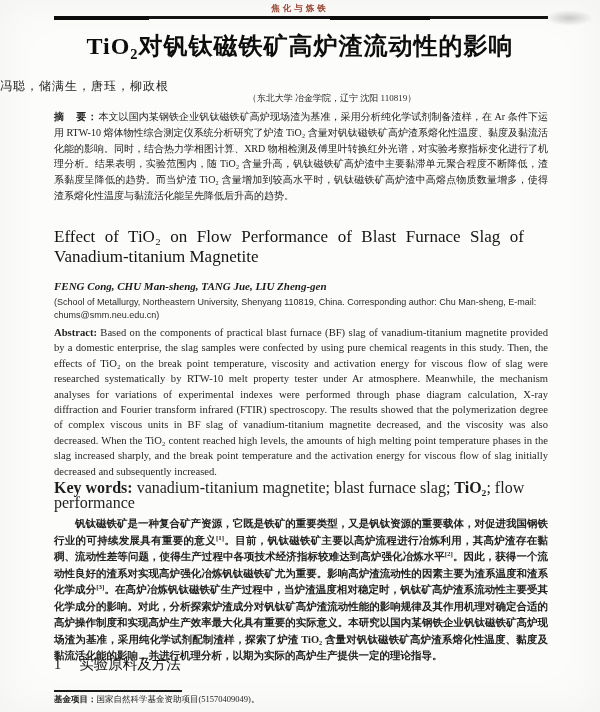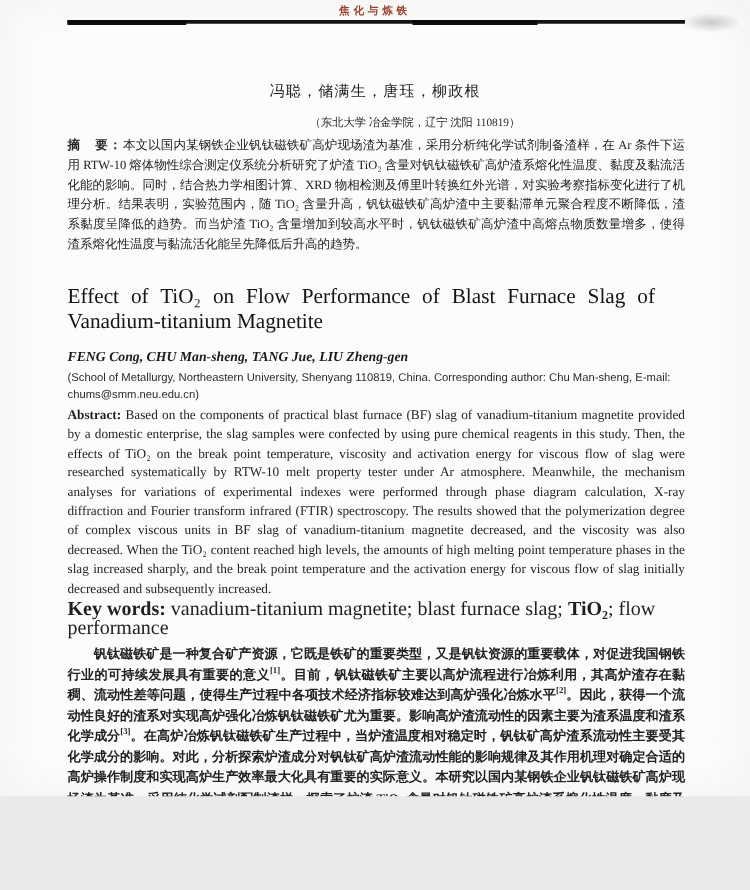--- a/index.html
+++ b/index.html
@@ -2,21 +2,21 @@
 <html><head>
 <meta charset="utf-8">
 <style>
   html,body{margin:0;padding:0;}
   body{
     width:600px;height:712px;
     background:#e9e9e7;
     font-family:"Liberation Serif","DejaVu Serif",serif;
   }
   .page{
-    position:relative;width:600px;height:637px;overflow:hidden;
+    position:relative;width:600px;height:712px;overflow:hidden;
     background:#fcfcfa;color:#1e1e1e;
     box-shadow:inset 0 0 40px rgba(120,120,115,0.08);
   }
   
   .running-head{
     position:absolute;top:3px;left:0;width:100%;
     text-align:center;font-size:8.5px;letter-spacing:3px;
     color:#9a4431;font-weight:bold;
   }
   .header-rule{
@@ -29,22 +29,22 @@
   .rule-smudge{
     position:absolute;top:10px;left:545px;width:48px;height:16px;
     background:radial-gradient(ellipse at center,rgba(110,110,110,0.35),rgba(110,110,110,0) 70%);
   }
   .title-cn{
     position:absolute;top:30px;left:0;width:100%;margin:0;
     text-align:center;font-size:24px;font-weight:bold;color:#0d0d0d;
     letter-spacing:1px;
   }
   .authors-cn{
-    position:absolute;top:65px;left:0;width:100%;
-    text-align:center;font-size:12px;letter-spacing:1px;
+    position:absolute;top:78px;left:0;width:100%;
+    font-size:12px;letter-spacing:1px;
   }
   .affil-cn{
     position:absolute;top:92px;left:0;width:100%;
     text-align:center;font-size:9px;color:#2a2a2a;margin-left:32px;
   }
   
   .abstract-cn-block{position:absolute;top:109px;left:54px;width:494px;}
   .abstract-cn{
     margin:0;font-size:10px;line-height:15.8px;text-align:justify;color:#222;
   }
@@ -99,20 +99,21 @@
 <body>
 
 <div class="page">
 
   <div class="running-head">焦化与炼铁</div>
   <div class="header-rule"></div>
   <div class="rule-seg a"></div>
   <div class="rule-seg b"></div>
   <div class="rule-smudge"></div>
 
+  <h1 class="title-cn">TiO₂对钒钛磁铁矿高炉渣流动性的影响</h1>
   <div class="authors-cn">冯聪，储满生，唐珏，柳政根</div>
   <div class="affil-cn">（东北大学 冶金学院，辽宁 沈阳 110819）</div>
 
   <div class="abstract-cn-block">
     <p class="abstract-cn"><b class="lbl">摘　要：</b><span>本文以国内某钢铁企业钒钛磁铁矿高炉现场渣为基准，采用分析纯化学试剂制备渣样，在 Ar 条件下运用 RTW-10 熔体物性综合测定仪系统分析研究了炉渣 TiO₂ 含量对钒钛磁铁矿高炉渣系熔化性温度、黏度及黏流活化能的影响。同时，结合热力学相图计算、XRD 物相检测及傅里叶转换红外光谱，对实验考察指标变化进行了机理分析。结果表明，实验范围内，随 TiO₂ 含量升高，钒钛磁铁矿高炉渣中主要黏滞单元聚合程度不断降低，渣系黏度呈降低的趋势。而当炉渣 TiO₂ 含量增加到较高水平时，钒钛磁铁矿高炉渣中高熔点物质数量增多，使得渣系熔化性温度与黏流活化能呈先降低后升高的趋势。</span></p>
   </div>
 
   <h2 class="title-en">Effect of TiO₂ on Flow Performance of Blast Furnace Slag of Vanadium-titanium Magnetite</h2>
   <div class="authors-en">FENG Cong, CHU Man-sheng, TANG Jue, LIU Zheng-gen</div>
   <div class="affil-en">(School of Metallurgy, Northeastern University, Shenyang 110819, China. Corresponding author: Chu Man-sheng, E-mail: chums@smm.neu.edu.cn)</div>

